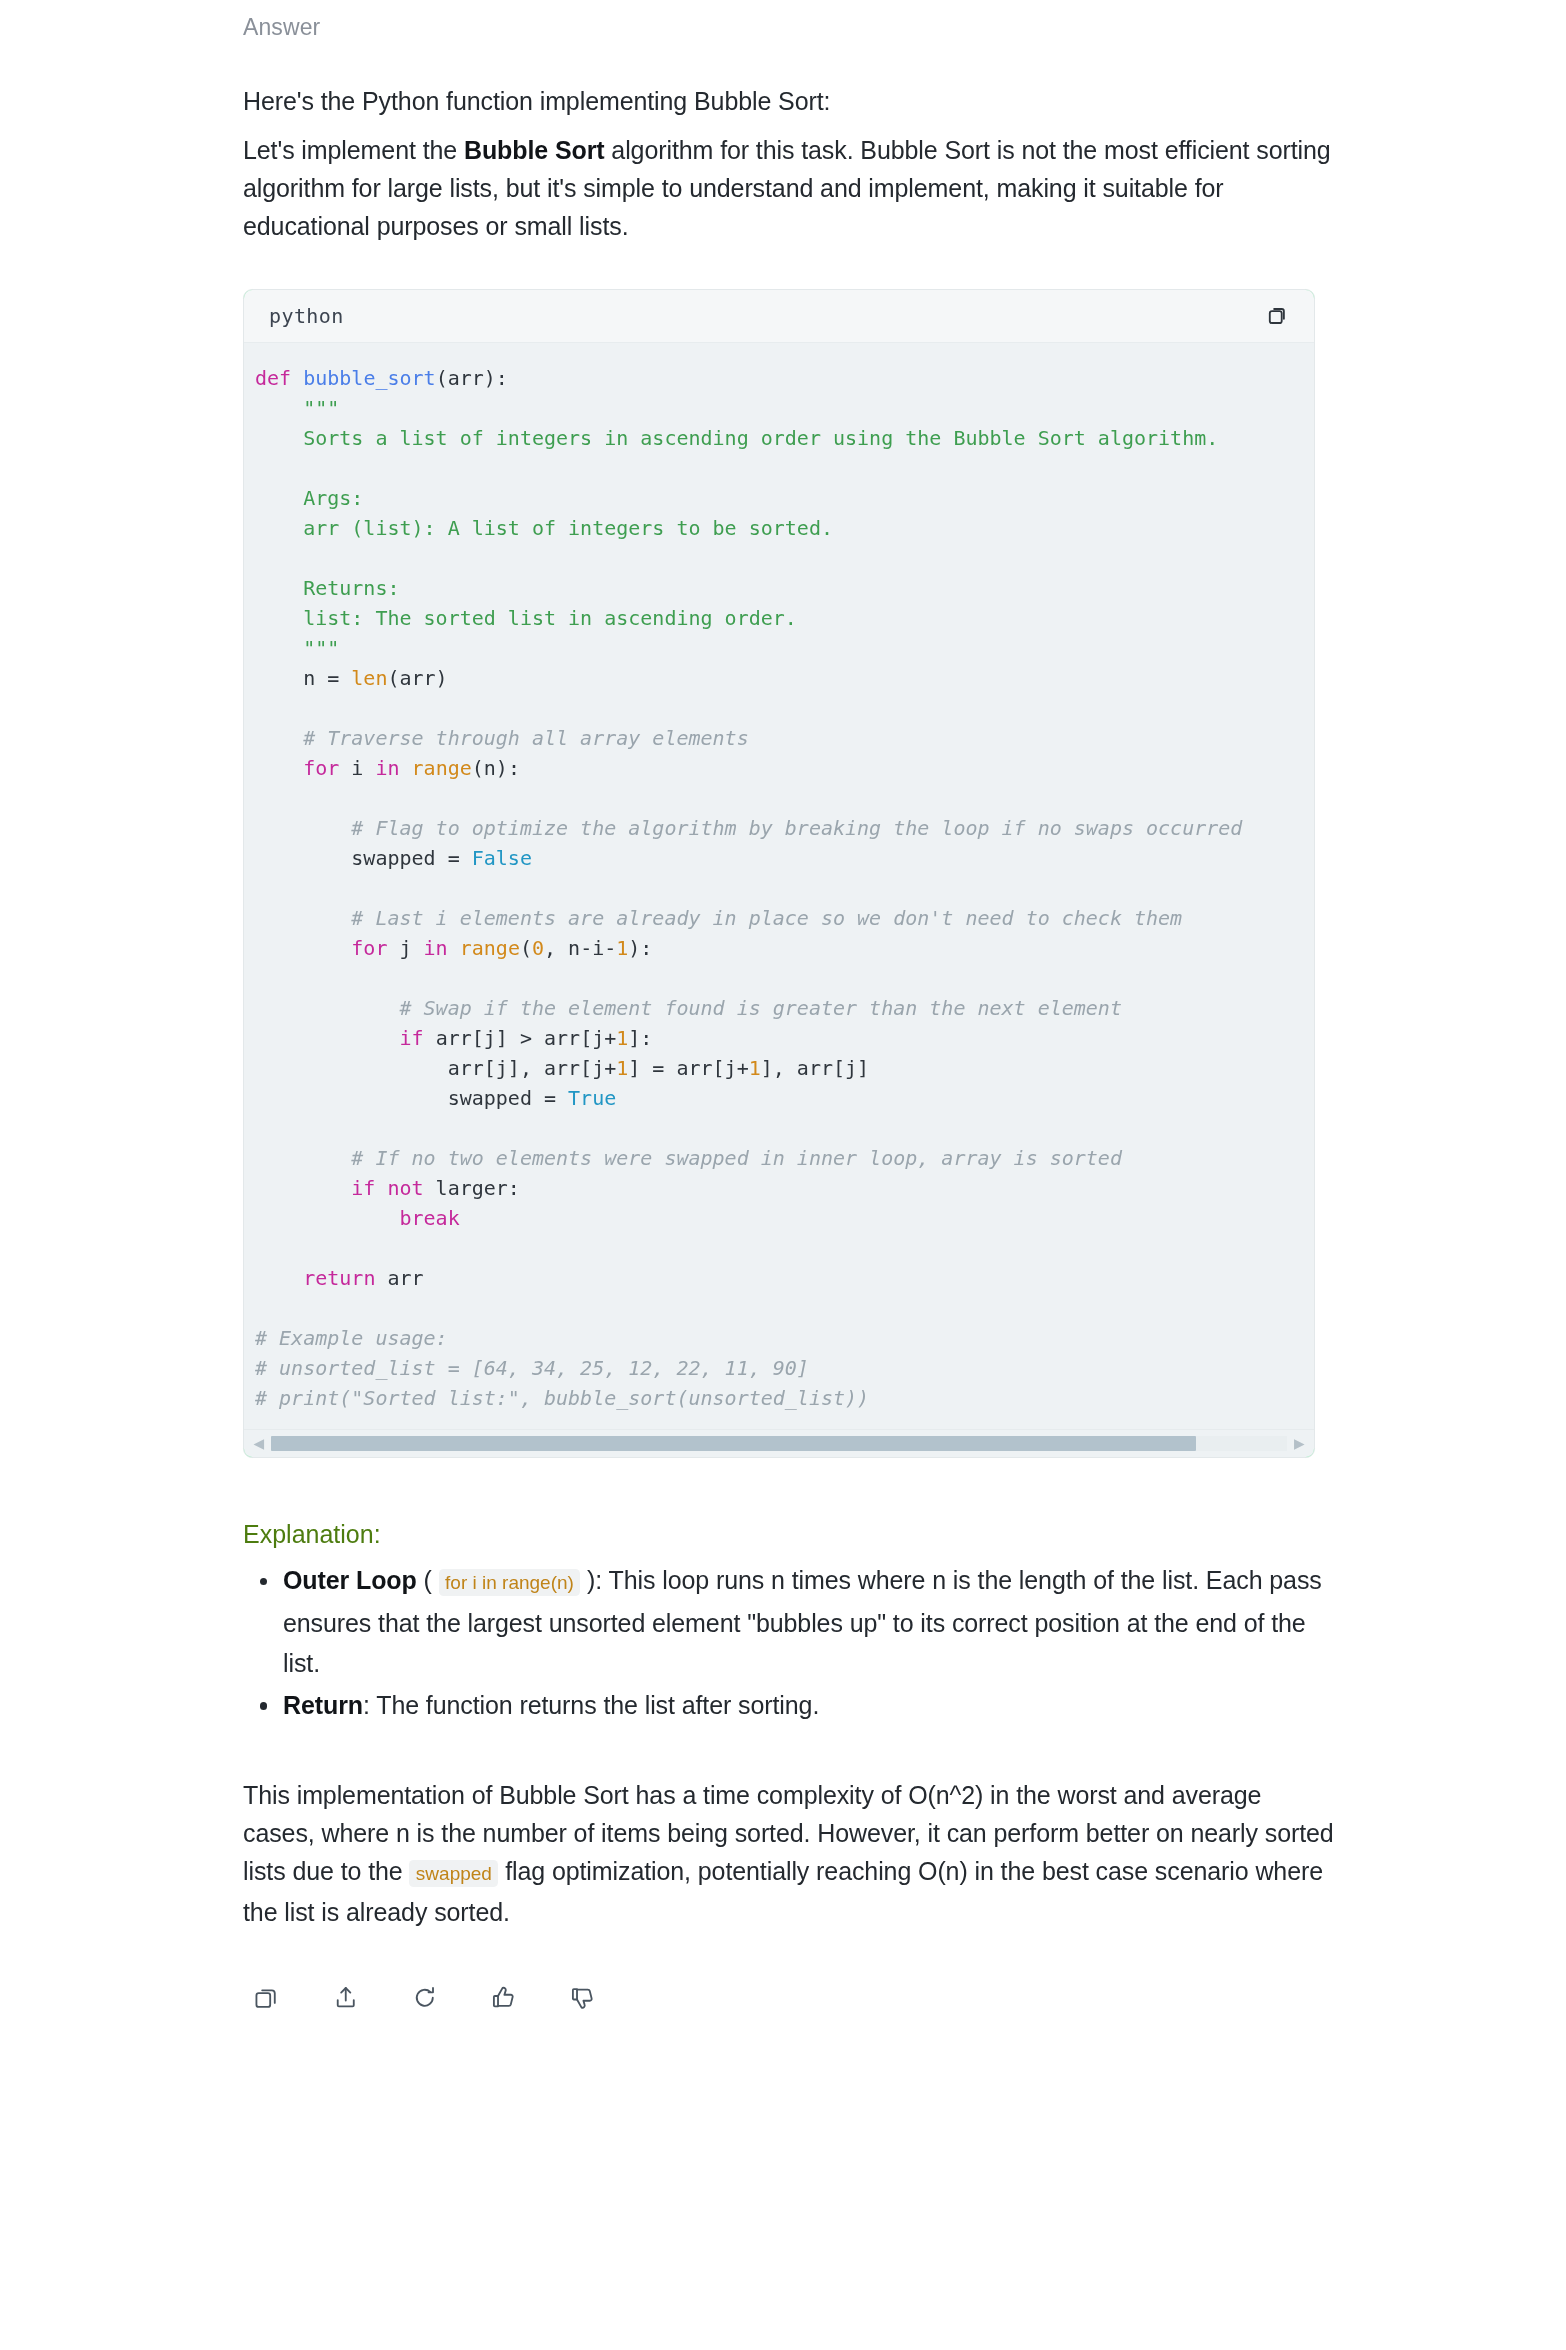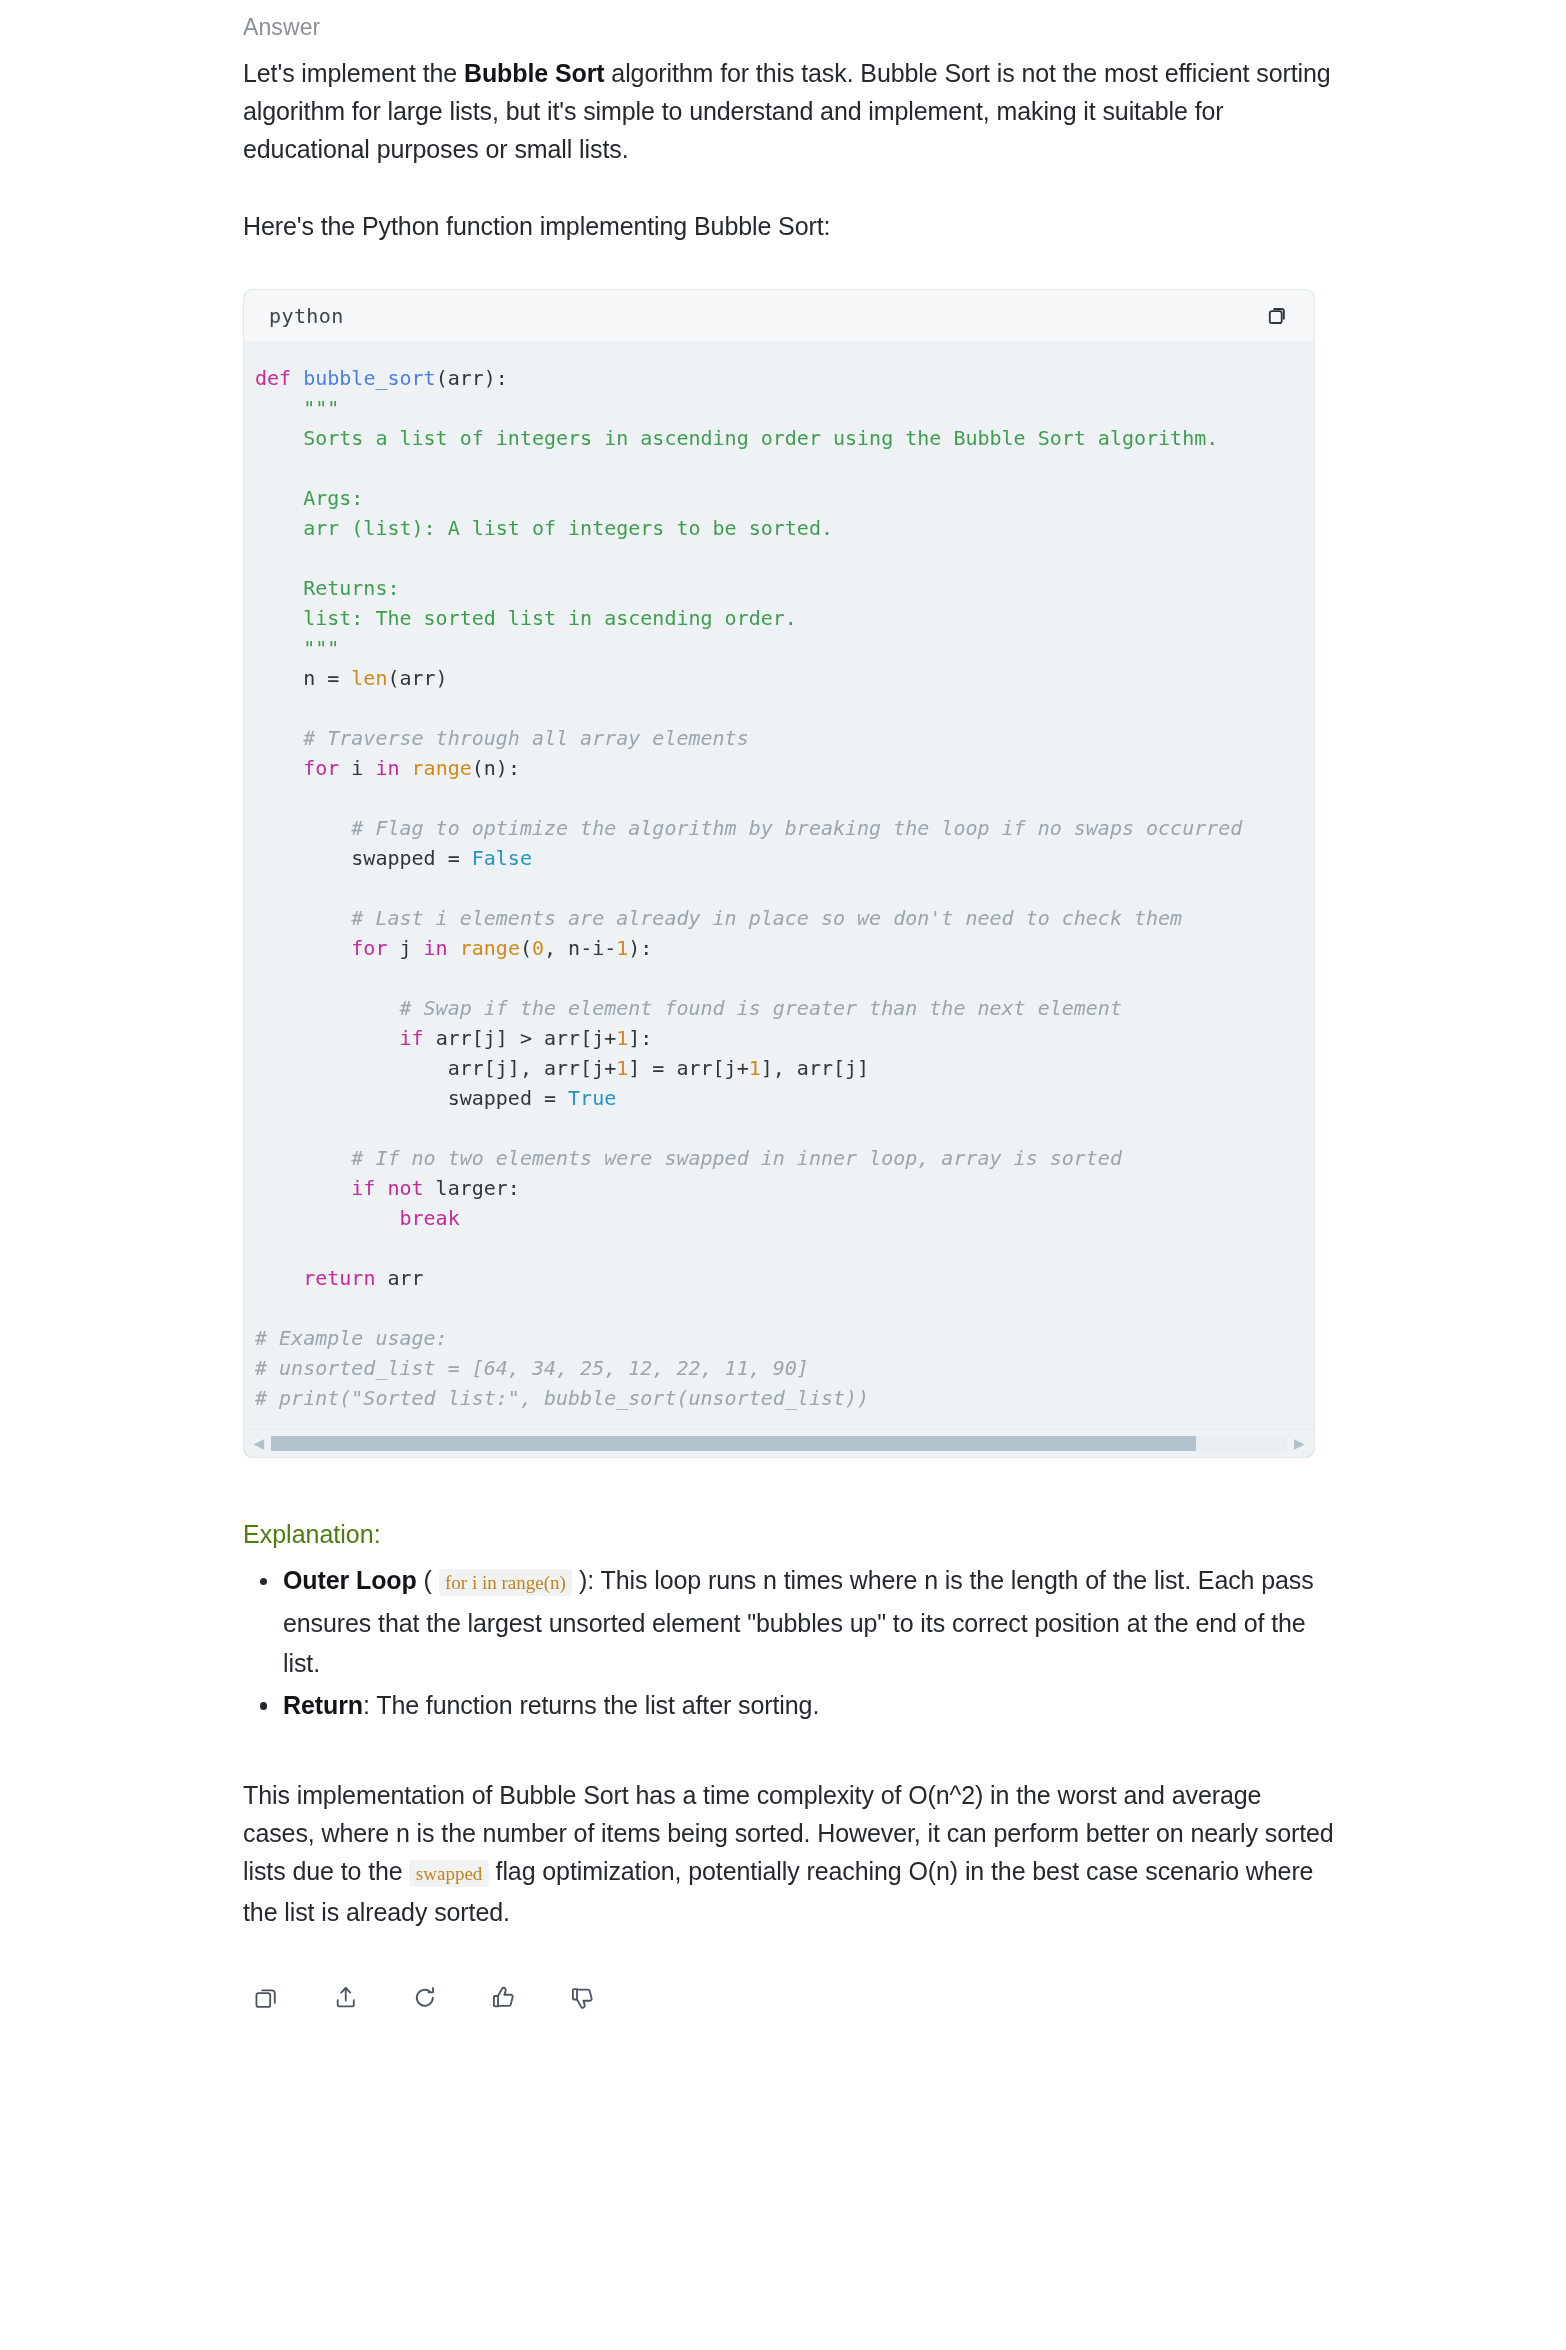--- a/index.html
+++ b/index.html
@@ -169,21 +169,21 @@
     position: absolute;
     left: -23px;
     top: 17.4px;
     width: 7.3px; height: 7.3px;
     border-radius: 50%;
     background: #24292f;
   }
   ul.bullets li b { font-weight: 700; color: #111418; }
 
   code.inline {
-    font-family: Liberation Serif, serif;
+    font-family: Liberation Sans, sans-serif;
     font-size: 19px;
     color: #c08419;
     background: #f0f2f3;
     border-radius: 4.6px;
     padding: 2.8px 6.4px;
     letter-spacing: 0;
   }
 
   .para.closing { margin-top: 51px; }
 
@@ -203,23 +203,23 @@
   .action-icon svg { display: block; }
 </style>
 </head>
 <body>
 
 <div class="page">
   <div class="content">
 
     <div class="answer-label">Answer</div>
 
+    <div class="para lead-in">Here's the Python function implementing Bubble Sort:</div>
+
     <div class="para intro">Let's implement the <b>Bubble Sort</b> algorithm for this task. Bubble Sort is not the most efficient sorting algorithm for large lists, but it's simple to understand and implement, making it suitable for educational purposes or small lists.</div>
-
-    <div class="para lead-in">Here's the Python function implementing Bubble Sort:</div>
 
     <div class="codeblock">
 
       <div class="code-header">
         <span class="code-lang">python</span>
         <span class="copy-btn" title="Copy code">
           <svg width="26" height="26" viewBox="0 0 24 24" fill="none" stroke="#2f363d" stroke-width="1.7" stroke-linecap="round" stroke-linejoin="round">
             <rect x="3.5" y="7.5" width="11" height="11" rx="2"></rect>
             <path d="M7.5 5.5 h7 a2 2 0 0 1 2 2 v7"></path>
           </svg>

